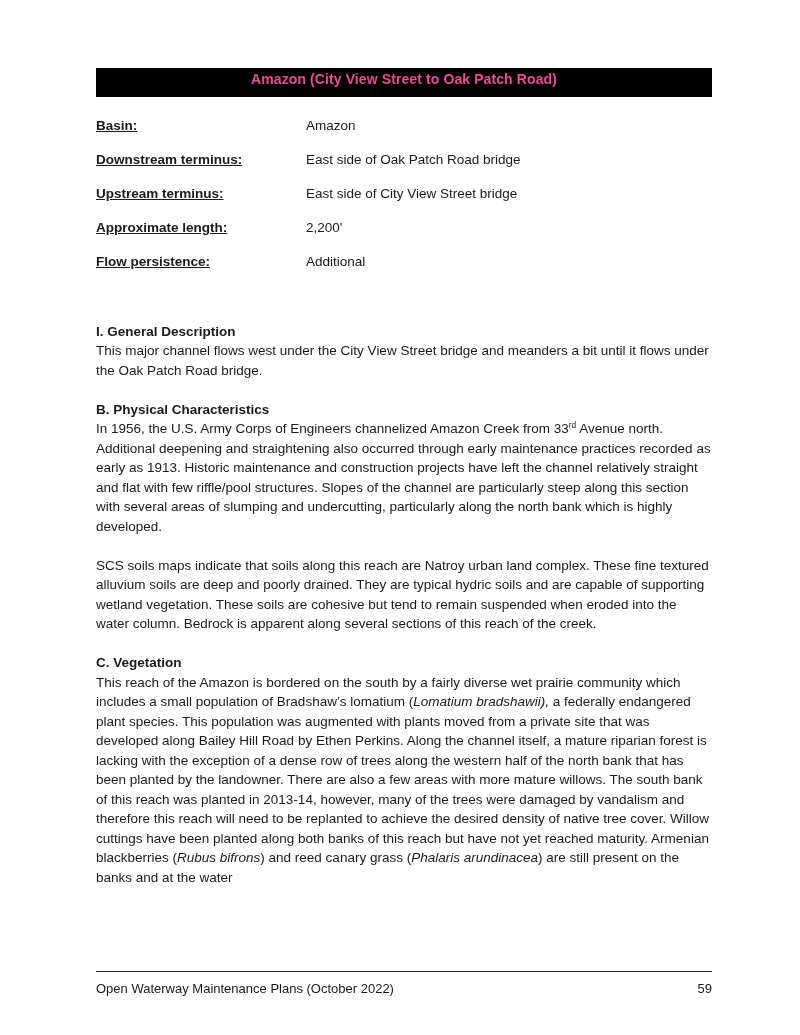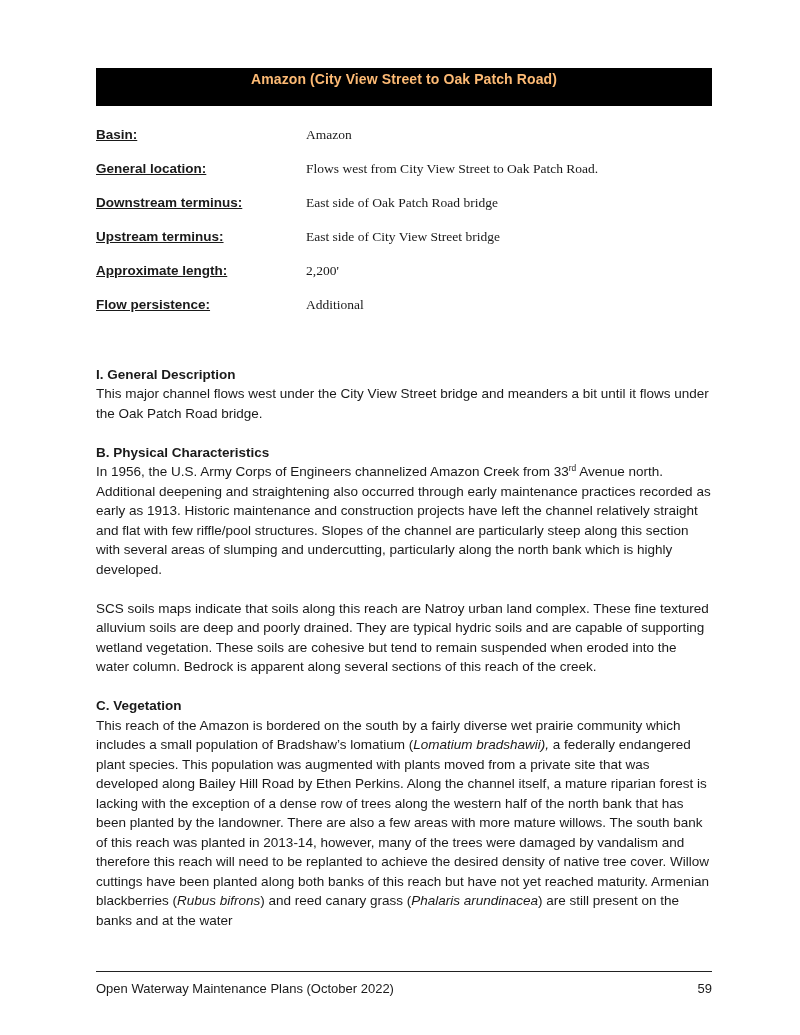--- a/index.html
+++ b/index.html
@@ -17,32 +17,32 @@
     font-size: 13.5px;
     line-height: 19.5px;
   }
   .content {
     position: absolute;
     left: 96px; top: 68px;
     width: 616px;
   }
   .title-bar {
     background: #000000;
-    color: #fdba74;
+    color: #ec4899;
     font-weight: bold;
     font-size: 14px;
     text-align: center;
-    height: 38px;
+    height: 29px;
     line-height: 23px;
     letter-spacing: 0.1px;
   }
   .info-table { margin-top: 19px; }
   .info-row { display: flex; margin-bottom: 14.5px; }
   .info-label { width: 210px; font-weight: bold; flex-shrink: 0; text-decoration: underline; }
-  .info-value { flex: 1; font-family: Liberation Serif, serif; }
+  .info-value { flex: 1; }
   .section { margin-top: 50px; }
   .heading { font-weight: bold; }
   .para { margin-bottom: 19.5px; }
   .para:last-child { margin-bottom: 0; }
   .it { font-style: italic; }
   sup { font-size: 0.62em; line-height: 0; vertical-align: super; }
   .footer-rule {
     position: absolute;
     left: 96px; top: 971px;
     width: 616px;
@@ -62,24 +62,20 @@
 
 <div class="page">
   <div class="content">
 
     <div class="title-bar">Amazon (City View Street to Oak Patch Road)</div>
 
     <div class="info-table">
       <div class="info-row">
         <div class="info-label">Basin:</div>
         <div class="info-value">Amazon</div>
-      </div>
-      <div class="info-row">
-        <div class="info-label">General location:</div>
-        <div class="info-value">Flows west from City View Street to Oak Patch Road.</div>
       </div>
       <div class="info-row">
         <div class="info-label">Downstream terminus:</div>
         <div class="info-value">East side of Oak Patch Road bridge</div>
       </div>
       <div class="info-row">
         <div class="info-label">Upstream terminus:</div>
         <div class="info-value">East side of City View Street bridge</div>
       </div>
       <div class="info-row">

